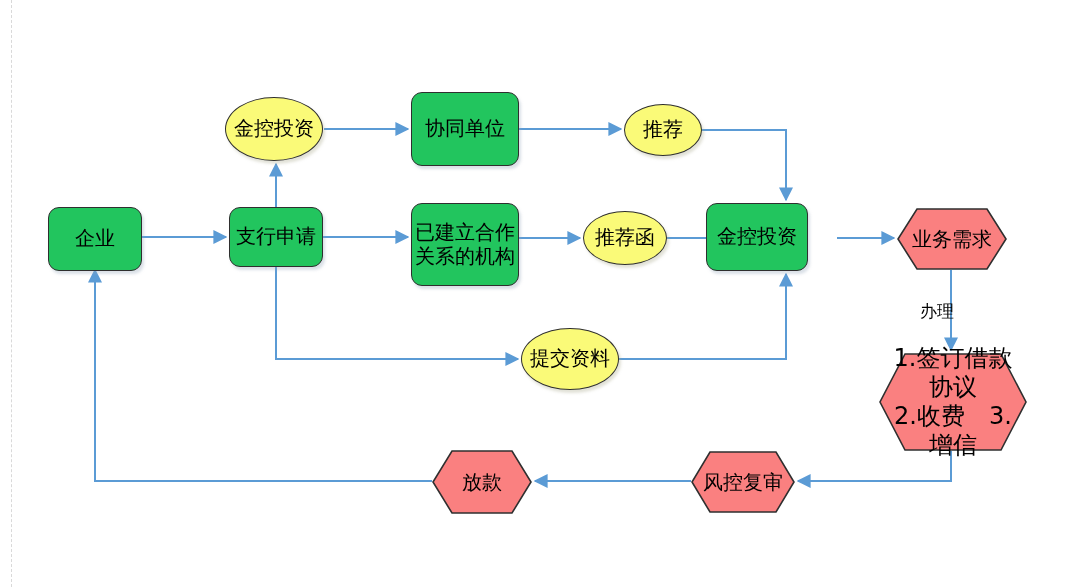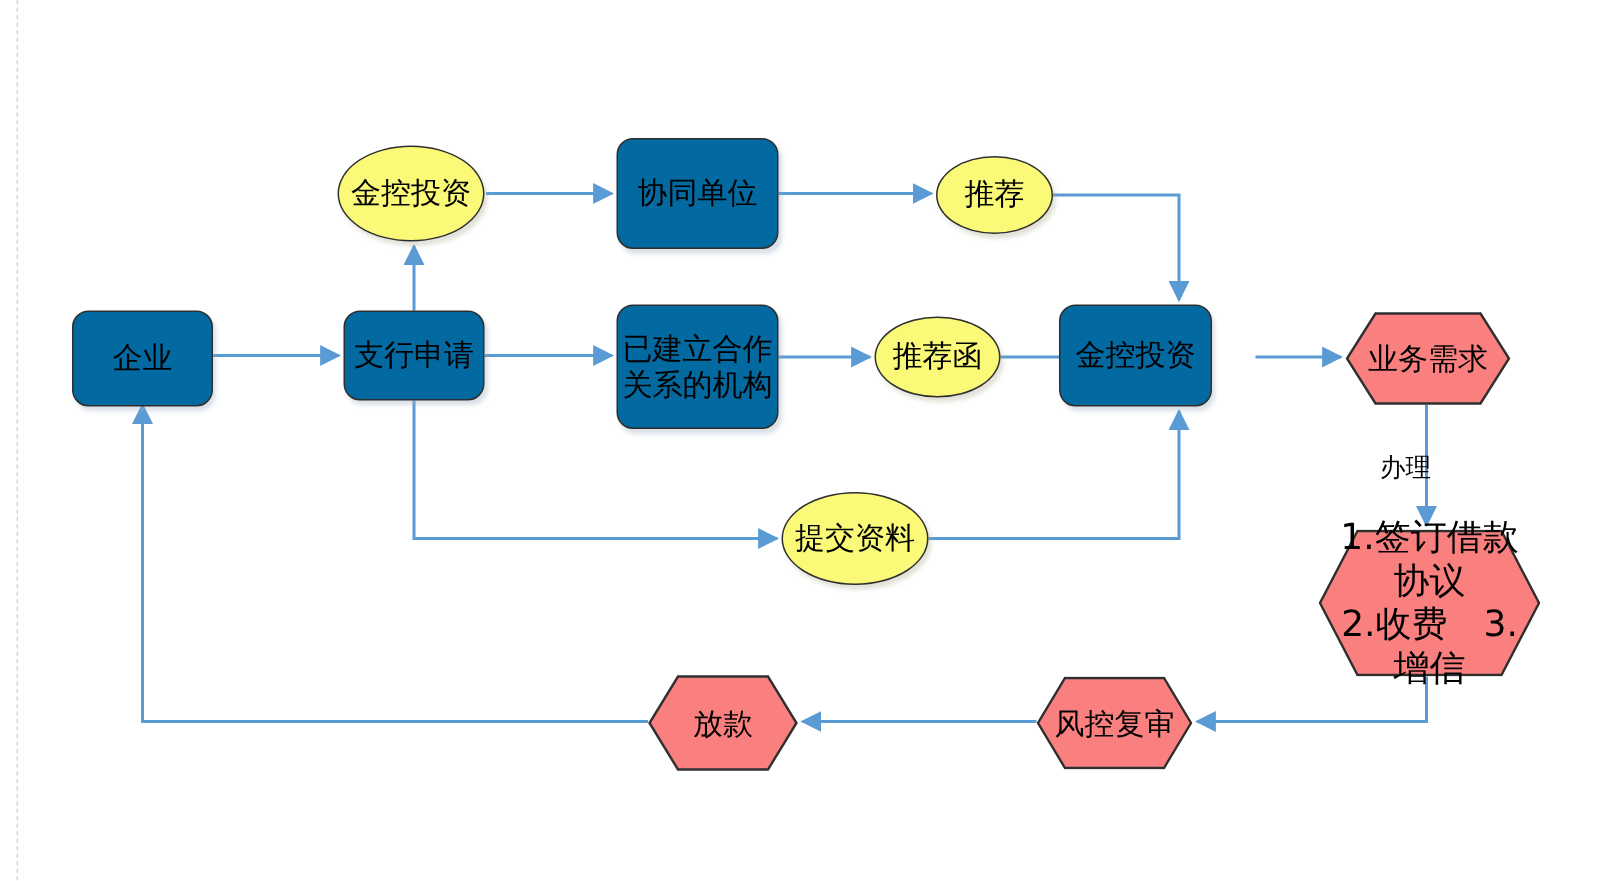--- a/index.html
+++ b/index.html
@@ -31,25 +31,26 @@
     display: flex;
     align-items: center;
     justify-content: center;
     text-align: center;
     color: #000000;
     line-height: 1.18;
     white-space: pre-line;
     z-index: 3;
   }
   .rect {
-    background: #0369a1;
+    background: #22c55e;
     border: 1.4px solid #2F2F2F;
     border-radius: 11px;
     box-shadow: 2px 3px 3px rgba(150,165,185,0.35);
     font-size: 20px;
+    font-family: Liberation Serif, serif;
   }
   .ellipse {
     background: #FAFA78;
     border: 1.4px solid #2F2F2F;
     border-radius: 50%;
     box-shadow: 2px 3px 3px rgba(170,170,140,0.35);
     font-size: 20px;
   }
   .hexagon {
     position: absolute;

